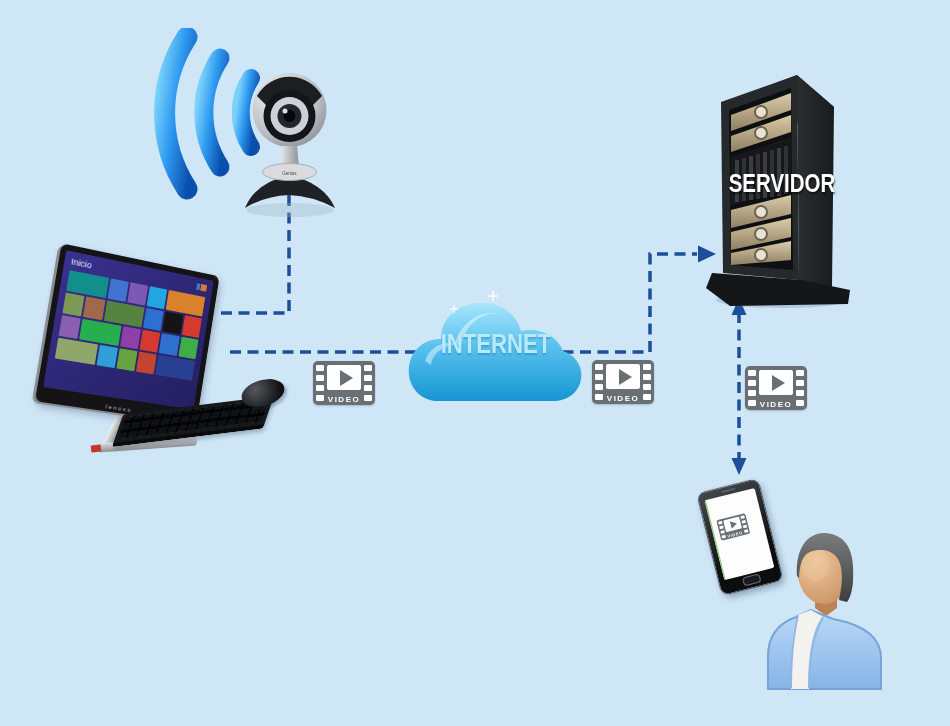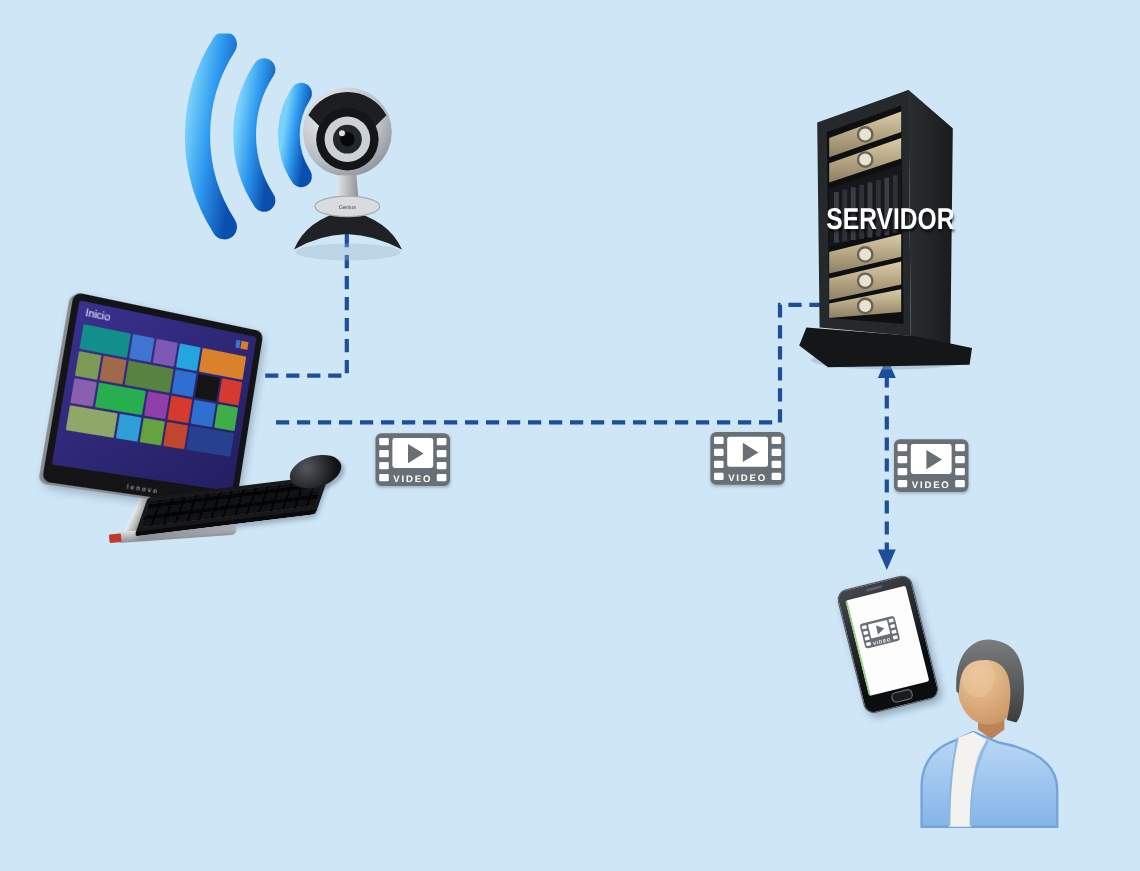--- a/index.html
+++ b/index.html
@@ -59,21 +59,21 @@
          background:radial-gradient(circle at 35% 30%,#54585e,#101113 75%);
          transform:rotate(-16deg);box-shadow:2px 3px 3px rgba(30,50,80,.3);}
 
   
   .cloud{left:405px;top:283px;width:182px;height:122px;z-index:3;}
   .cloud-label{position:absolute;left:0;right:0;top:46px;text-align:center;font-size:27px;
                font-weight:bold;color:#b9eafb;transform:scaleX(.82);letter-spacing:0px;
                text-shadow:0 2px 2px rgba(10,90,140,.3);}
 
   
-  .server{left:662px;top:62px;width:158px;height:250px;z-index:2;}
+  .server{left:702px;top:62px;width:158px;height:250px;z-index:2;}
   .server-label{position:absolute;left:14px;top:107px;width:132px;text-align:center;color:#fff;
                 font-weight:800;font-size:25px;transform:scaleX(.82);white-space:nowrap;
                 text-shadow:1px 2px 2px rgba(0,0,0,.55);letter-spacing:0;}
 
   
   .phone{left:698px;top:478px;width:86px;height:120px;z-index:3;}
   .phone-body{position:absolute;left:10px;top:6px;width:62px;height:104px;border-radius:9px;
               background:linear-gradient(160deg,#45484e,#0c0d0f 70%);border:1px solid #5a5d63;
               transform:rotate(-14deg);box-shadow:2px 4px 6px rgba(40,60,90,.35);}
   .phone-screen{position:absolute;left:5px;right:5px;top:8px;bottom:14px;background:#fdfdfd;
@@ -187,20 +187,39 @@
           </div>
       </div>
       <span class="bezel-brand">lenovo</span>
     </div>
     <div class="keyboard">
       <div class="keys"></div>
     </div>
     <div class="mouse"></div>
   </div>
 
+  <div class="abs cloud">
+    <svg width="182" height="122" viewBox="0 0 182 122">
+      <defs>
+        <linearGradient id="cloudg" x1="0" y1="0" x2="0" y2="1">
+          <stop offset="0" stop-color="#a9e6fc"></stop>
+            <stop offset=".45" stop-color="#57c1ee"></stop>
+          <stop offset="1" stop-color="#1795d2"></stop>
+        </linearGradient>
+      </defs>
+      <path d="M 30 118 C 12 116 2 100 4 84 C 6 66 20 56 36 56 C 36 34 54 20 74 20
+               C 96 18 112 32 116 48 C 134 44 152 52 158 68 C 172 72 178 86 176 96
+               C 174 110 162 118 148 118 Z" fill="url(#cloudg)"></path>
+      <path d="M 20 78 C 24 64 38 58 50 60 C 56 40 74 28 92 30 C 76 30 60 42 56 62
+               C 42 60 28 68 26 82 Z" fill="#ffffff" opacity=".45"></path>
+      <path d="M 88 8 h 0 M 83 13 H 93 M 88 8 V 18" stroke="#ffffff" stroke-width="1.6" opacity=".9"></path>
+      <path d="M 45 26 H 53 M 49 22 V 30" stroke="#ffffff" stroke-width="1.4" opacity=".85"></path>
+    </svg>
+    <div class="cloud-label">INTERNET</div>
+  </div>
 
   <div class="abs server">
     <svg width="158" height="250" viewBox="0 0 158 250">
       <defs>
         <linearGradient id="unitg" x1="0" y1="0" x2="0" y2="1">
           <stop offset="0" stop-color="#d9cbaa"></stop>
             <stop offset=".5" stop-color="#b5a583"></stop>
           <stop offset="1" stop-color="#8e8066"></stop>
         </linearGradient>
         <linearGradient id="sideg" x1="0" y1="0" x2="1" y2="0">

